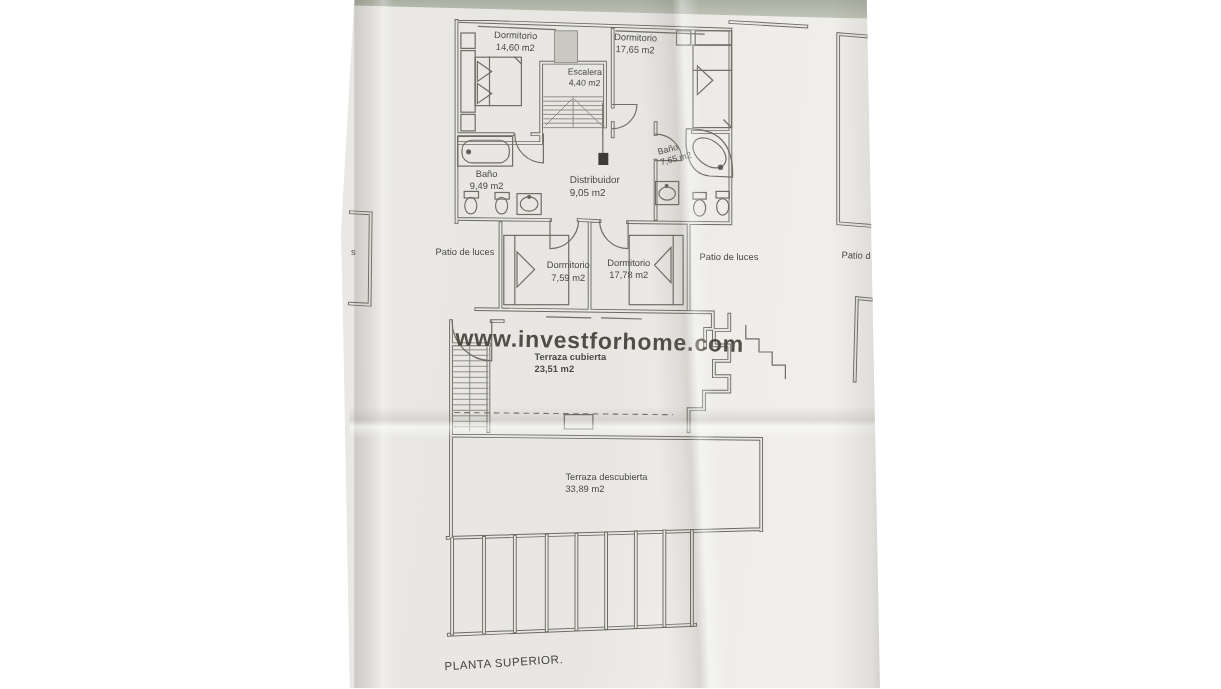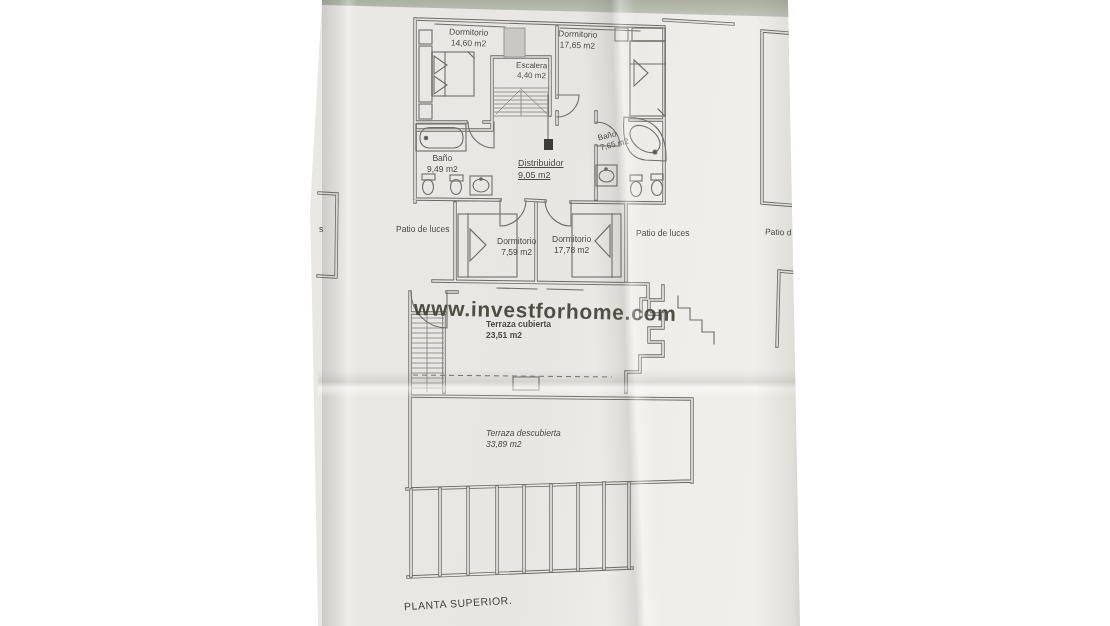--- a/index.html
+++ b/index.html
@@ -181,41 +181,41 @@
       <span>17,65 m2</span>
     </div>
     <div class="lbl ctr" style="left:516px;top:61px;font-size:8px;transform:rotate(1deg);">
       <span>Escalera</span><br>
       <span>4,40 m2</span>
     </div>
     <div class="lbl ctr" style="left:427px;top:153px;">
       <span>Baño</span><br>
       <span>9,49 m2</span>
     </div>
-    <div class="lbl" style="left:518px;top:158px;font-size:9px;text-decoration:underline;">
+    <div class="lbl" style="left:518px;top:158px;font-size:9px;">
       <span>Distribuidor</span><br>
       <span>9,05 m2</span>
     </div>
     <div class="lbl" style="left:599px;top:130px;font-size:8px;transform:rotate(-14deg);">
       <span>Baño</span><br>
       <span>7,65 m2</span>
     </div>
     <div class="lbl ctr" style="left:497px;top:236px;">
       <span>Dormitorio</span><br>
       <span>7,59 m2</span>
     </div>
     <div class="lbl ctr" style="left:552px;top:234px;">
       <span>Dormitorio</span><br>
       <span>17,78 m2</span>
     </div>
     <div class="lbl" style="left:486px;top:319px;font-weight:bold;">
       <span>Terraza cubierta</span><br>
       <span>23,51 m2</span>
     </div>
-    <div class="lbl" style="left:486px;top:428px;font-style:italic;">
+    <div class="lbl" style="left:514px;top:428px;">
       <span>Terraza descubierta</span><br>
       <span>33,89 m2</span>
     </div>
 
     <div class="lbl" style="left:396px;top:224px;">Patio de luces</div>
     <div class="lbl" style="left:636px;top:228px;">Patio de luces</div>
     <div class="lbl" style="left:765px;top:227px;transform:rotate(2deg);">Patio d</div>
     <div class="lbl" style="left:319px;top:224px;">s</div>
 
     <div id="watermark">www.investforhome.com</div>

